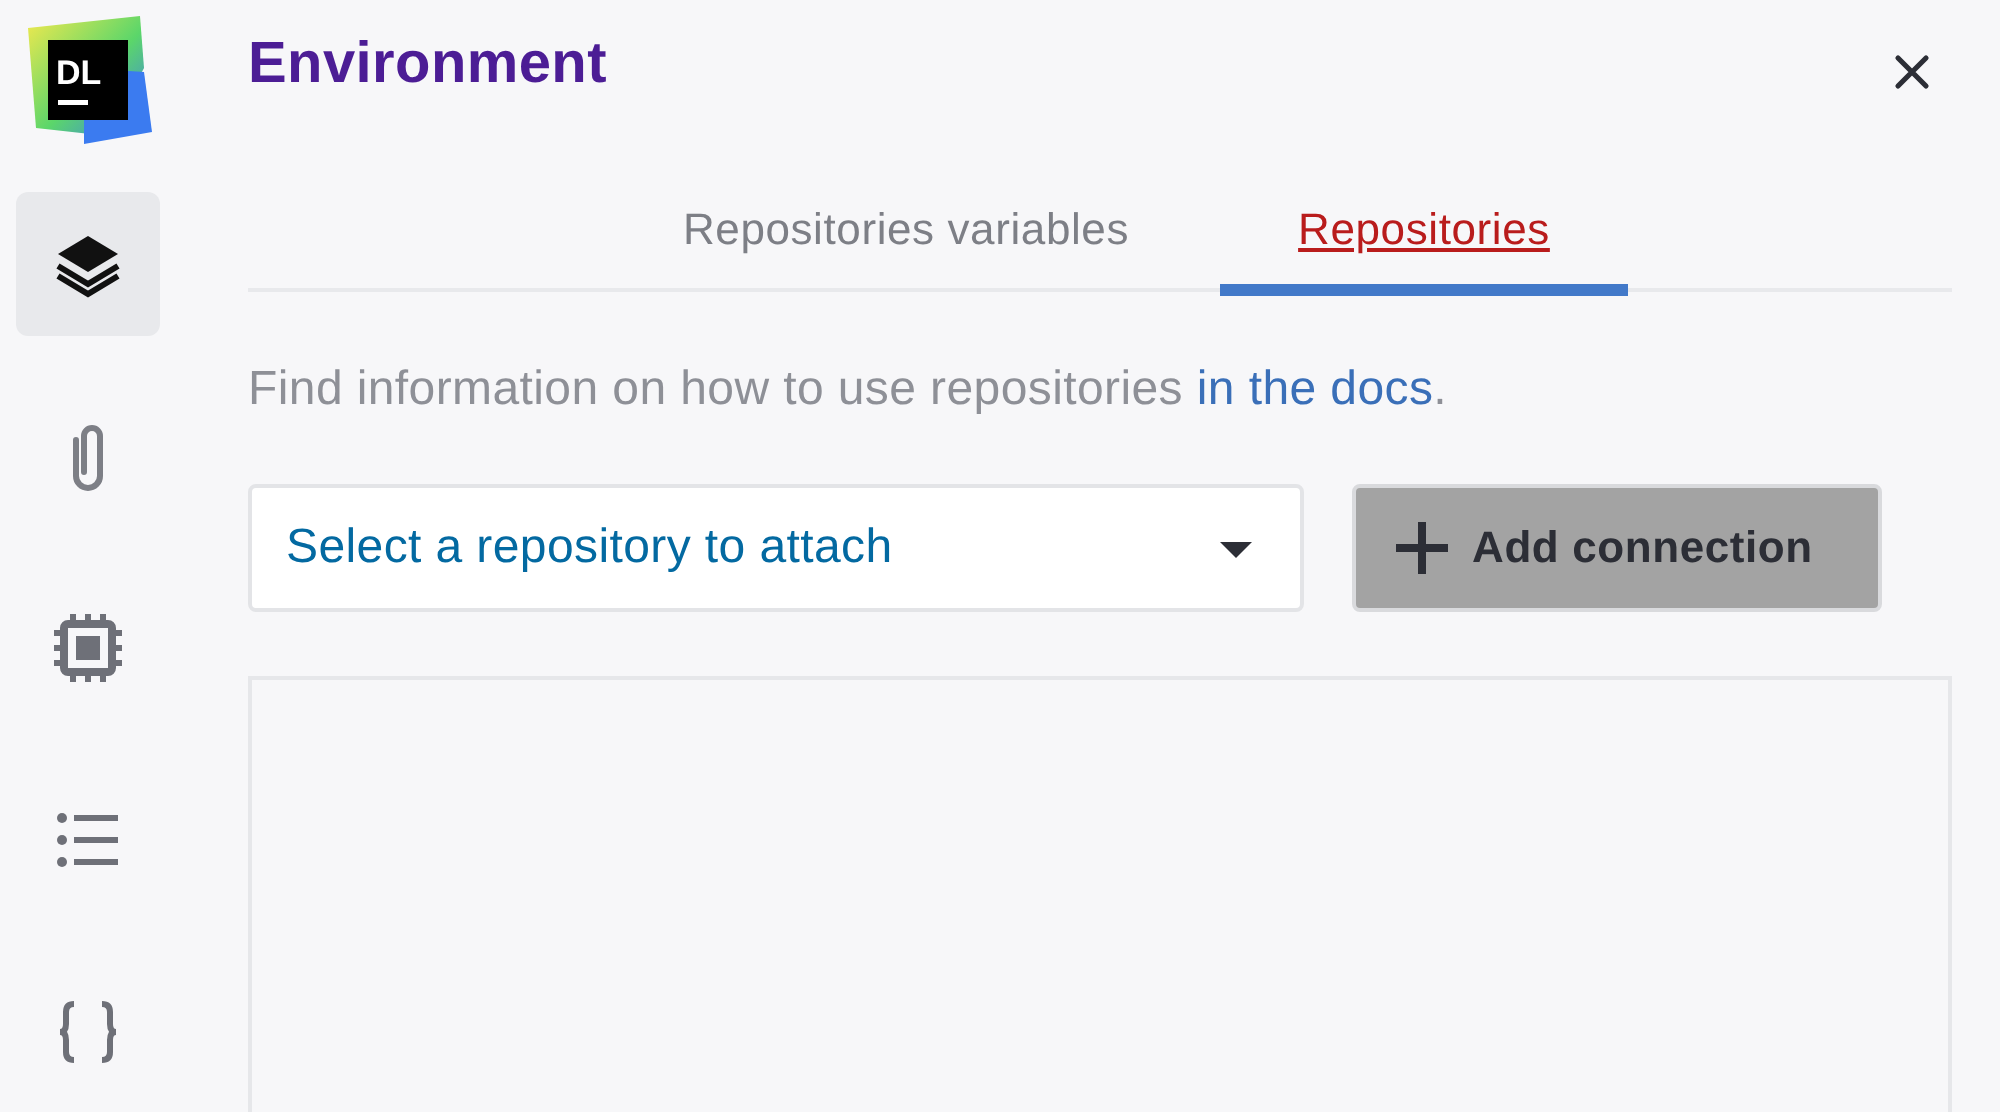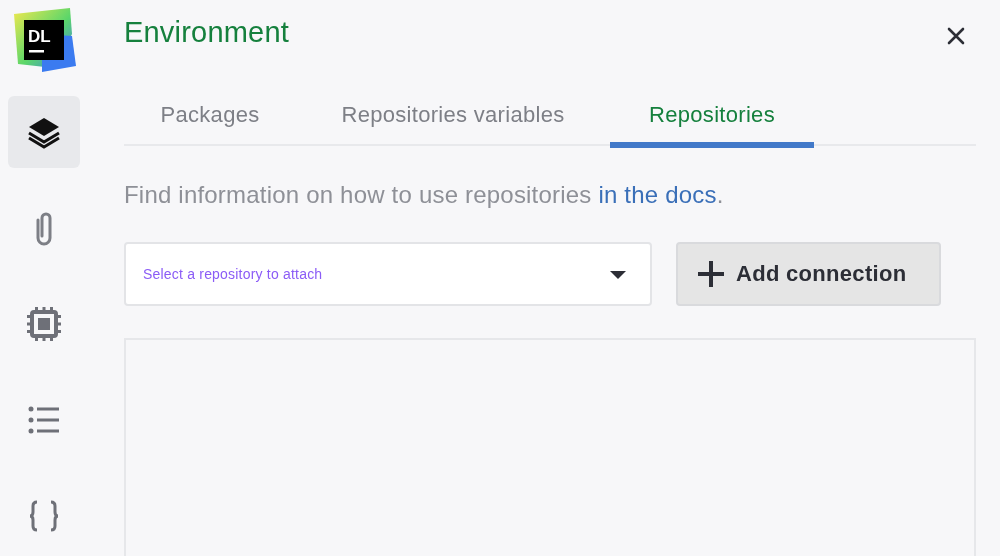--- a/index.html
+++ b/index.html
@@ -19,63 +19,63 @@
   .side-btn {
     position: absolute; left: 8px; width: 72px; height: 72px;
     border-radius: 6px; display: flex; align-items: center; justify-content: center;
     cursor: pointer;
   }
   .side-btn.active { background: #e8e9ec; }
   .side-btn svg { display: block; }
 
   .title {
     position: absolute; left: 124px; top: 16px;
-    font-size: 29px; font-weight: normal; color: #15803d; letter-spacing: 0.2px;
+    font-size: 29px; font-weight: bold; color: #4c1d95; letter-spacing: 0.2px;
   }
   .close-btn {
     position: absolute; left: 940px; top: 20px; width: 32px; height: 32px;
     display: flex; align-items: center; justify-content: center; cursor: pointer;
   }
 
   .tabs {
     position: absolute; left: 124px; top: 90px; width: 852px; height: 56px;
     border-bottom: 2px solid #e8e9ec;
   }
   .tab {
     position: absolute; top: 0; height: 56px; font-size: 22px;
     color: #7d7f86; display: flex; align-items: center; justify-content: center;
     padding-bottom: 6px; cursor: pointer; letter-spacing: 0.3px;
   }
-  .tab.active { color: #15803d; }
+  .tab.active { color: #b91c1c; text-decoration: underline; }
   .tab.active::after {
     content: ""; position: absolute; left: 0; right: 0; bottom: -2px; height: 6px;
     background: #4279c9;
   }
 
   .info {
     position: absolute; left: 124px; top: 181px; font-size: 24px; color: #8e9097;
     letter-spacing: 0.2px;
   }
   .info a { color: #3a6fb8; text-decoration: none; cursor: pointer; }
 
   .select {
     position: absolute; left: 124px; top: 242px; width: 528px; height: 64px;
     background: #ffffff; border: 2px solid #e3e4e7; border-radius: 4px;
     display: flex; align-items: center; padding-left: 17px; cursor: pointer;
   }
-  .select-text { font-size: 14px; color: #8b5cf6; letter-spacing: 0.2px; }
+  .select-text { font-size: 24px; color: #0369a1; letter-spacing: 0.2px; }
   .caret {
     position: absolute; right: 24px; top: 27px; width: 0; height: 0;
     border-left: 8px solid transparent; border-right: 8px solid transparent;
     border-top: 8px solid #2c2e36;
   }
 
   .add-btn {
     position: absolute; left: 676px; top: 242px; width: 265px; height: 64px;
-    background: #e5e5e5; border: 2px solid #d9dadd; border-radius: 4px;
+    background: #a3a3a3; border: 2px solid #d9dadd; border-radius: 4px;
     display: flex; align-items: center; padding-left: 20px; cursor: pointer;
   }
   .add-btn .plus { width: 26px; height: 26px; position: relative; margin-right: 12px; }
   .add-btn .plus::before, .add-btn .plus::after {
     content: ""; position: absolute; background: #2c2e36;
   }
   .add-btn .plus::before { left: 11px; top: 0; width: 4px; height: 26px; }
   .add-btn .plus::after { left: 0; top: 11px; width: 26px; height: 4px; }
   .add-btn-label { font-size: 22px; font-weight: bold; color: #2c2e36; letter-spacing: 0.3px; }
 
@@ -163,23 +163,20 @@
 
 <div class="title">Environment</div>
 
 <div class="close-btn">
   <svg width="20" height="20" viewBox="0 0 20 20">
     <path d="M3 3 L17 17 M17 3 L3 17" stroke="#2c2e36" stroke-width="2.6" stroke-linecap="round"></path>
   </svg>
 </div>
 
 <div class="tabs">
-  <div class="tab" style="left:0; width:172px;">
-    <span>Packages</span>
-  </div>
   <div class="tab" style="left:172px; width:314px;">
     <span>Repositories variables</span>
   </div>
   <div class="tab active" style="left:486px; width:204px;">
     <span>Repositories</span>
   </div>
 </div>
 
 <div class="info">
   <span>Find information on how to use repositories </span><a>in the docs</a><span>.</span>

